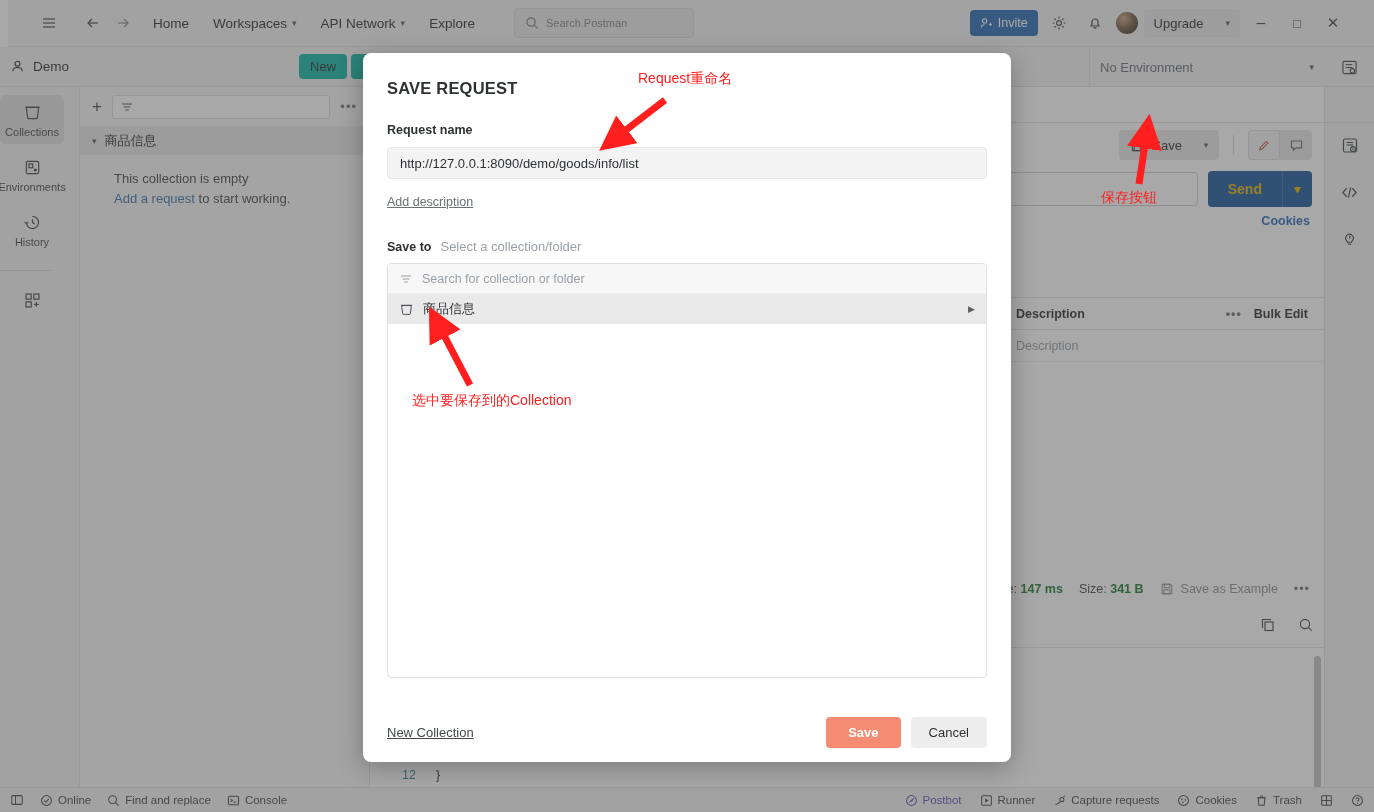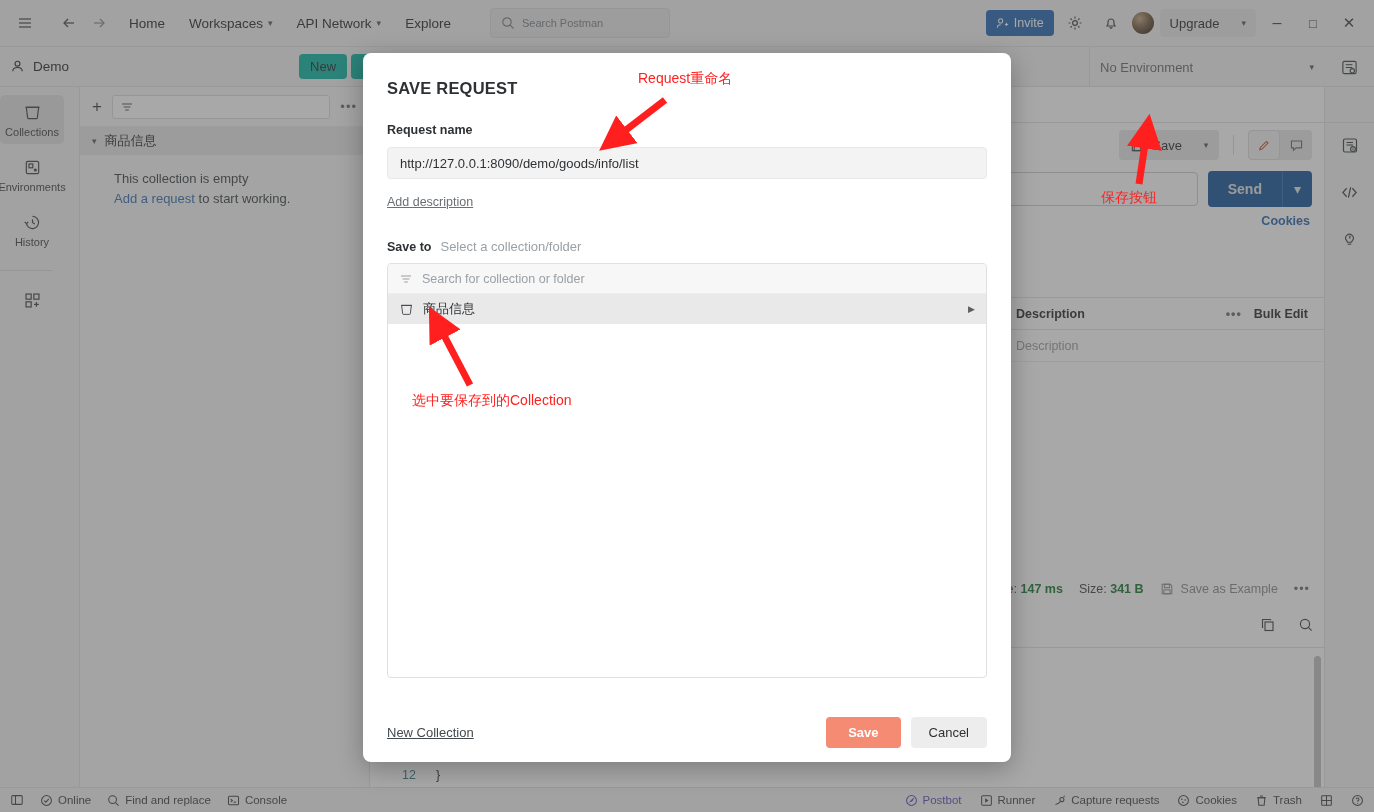--- a/index.html
+++ b/index.html
@@ -9,23 +9,23 @@
     background: #ffffff;
     overflow: hidden;
   }
   #app { position: relative; width: 1374px; height: 812px; }
 
   
   .base-ui { position: absolute; inset: 0; background: #ffffff; }
 
   
   .topbar {
-    position: absolute; top: 0; left: 0; right: 0; height: 47px;
+    position: absolute; top: 0; left: 8px; right: 0; height: 47px;
     background: #f3f3f3; border-bottom: 1px solid #e3e3e3;
-    display: flex; align-items: center; padding: 0 10px; gap: 0px;
+    display: flex; align-items: center; padding: 0 26px; gap: 0px;
   }
   .tb-icon {
     width: 30px; height: 30px; display: flex; align-items: center; justify-content: center;
     color: #44494d; flex: 0 0 auto;
   }
   .tb-nav { display: flex; align-items: center; gap: 2px; margin-left: 4px; }
   .tb-menuitem {
     padding: 5px 11px; font-size: 13.5px; color: #2e3134; display: flex; align-items: center; gap: 5px;
     border-radius: 4px; white-space: nowrap;
   }
@@ -121,21 +121,21 @@
   .divider-v { width: 1px; height: 20px; background: #dcdcdc; margin: 0 6px; }
   .icon-btn-grp { display: flex; background: #e8e8e8; border-radius: 4px; }
   .icon-btn { width: 32px; height: 30px; display: flex; align-items: center; justify-content: center; }
   .icon-btn.sel { background: #f3f3f3; border: 1px solid #dedede; border-radius: 4px; }
 
   .url-row { display: flex; align-items: center; gap: 10px; padding: 0 12px; height: 44px; }
   .url-input {
     flex: 1; height: 34px; border: 1px solid #cfcfcf; border-radius: 4px; background: #fff;
   }
   .send-btn {
-    background: #1f5c9e; color: #e5e5e5; border-radius: 4px; height: 36px;
+    background: #1f5c9e; color: #eab308; border-radius: 4px; height: 36px;
     display: flex; align-items: center; font-size: 14px; font-weight: bold;
   }
   .send-btn .lbl { padding: 0 20px; }
   .send-btn .sep { width: 1px; height: 36px; background: #3a74ae; }
   .send-btn .cr { padding: 0 11px; font-weight: normal; }
   .cookies-link { text-align: right; padding: 3px 14px 0 0; color: #2f6cb4; font-size: 12.5px; font-weight: bold; }
 
   .params-head {
     position: absolute; left: 0; right: 0; top: 210px; height: 33px;
     border-top: 1px solid #e3e3e3; border-bottom: 1px solid #e3e3e3;

